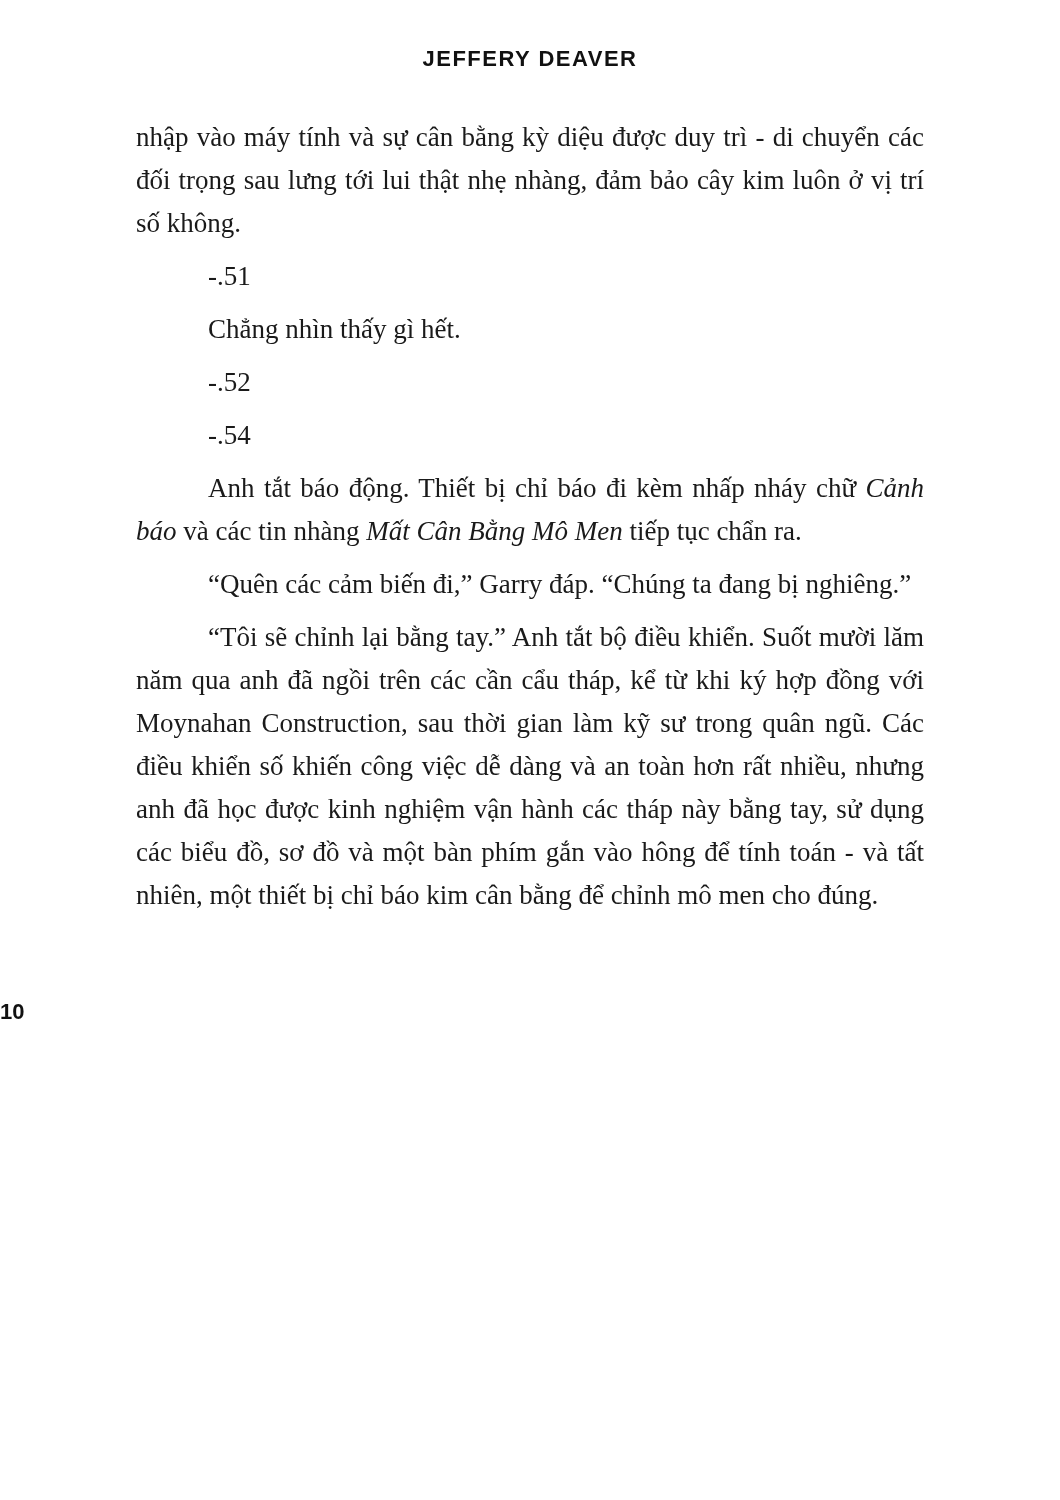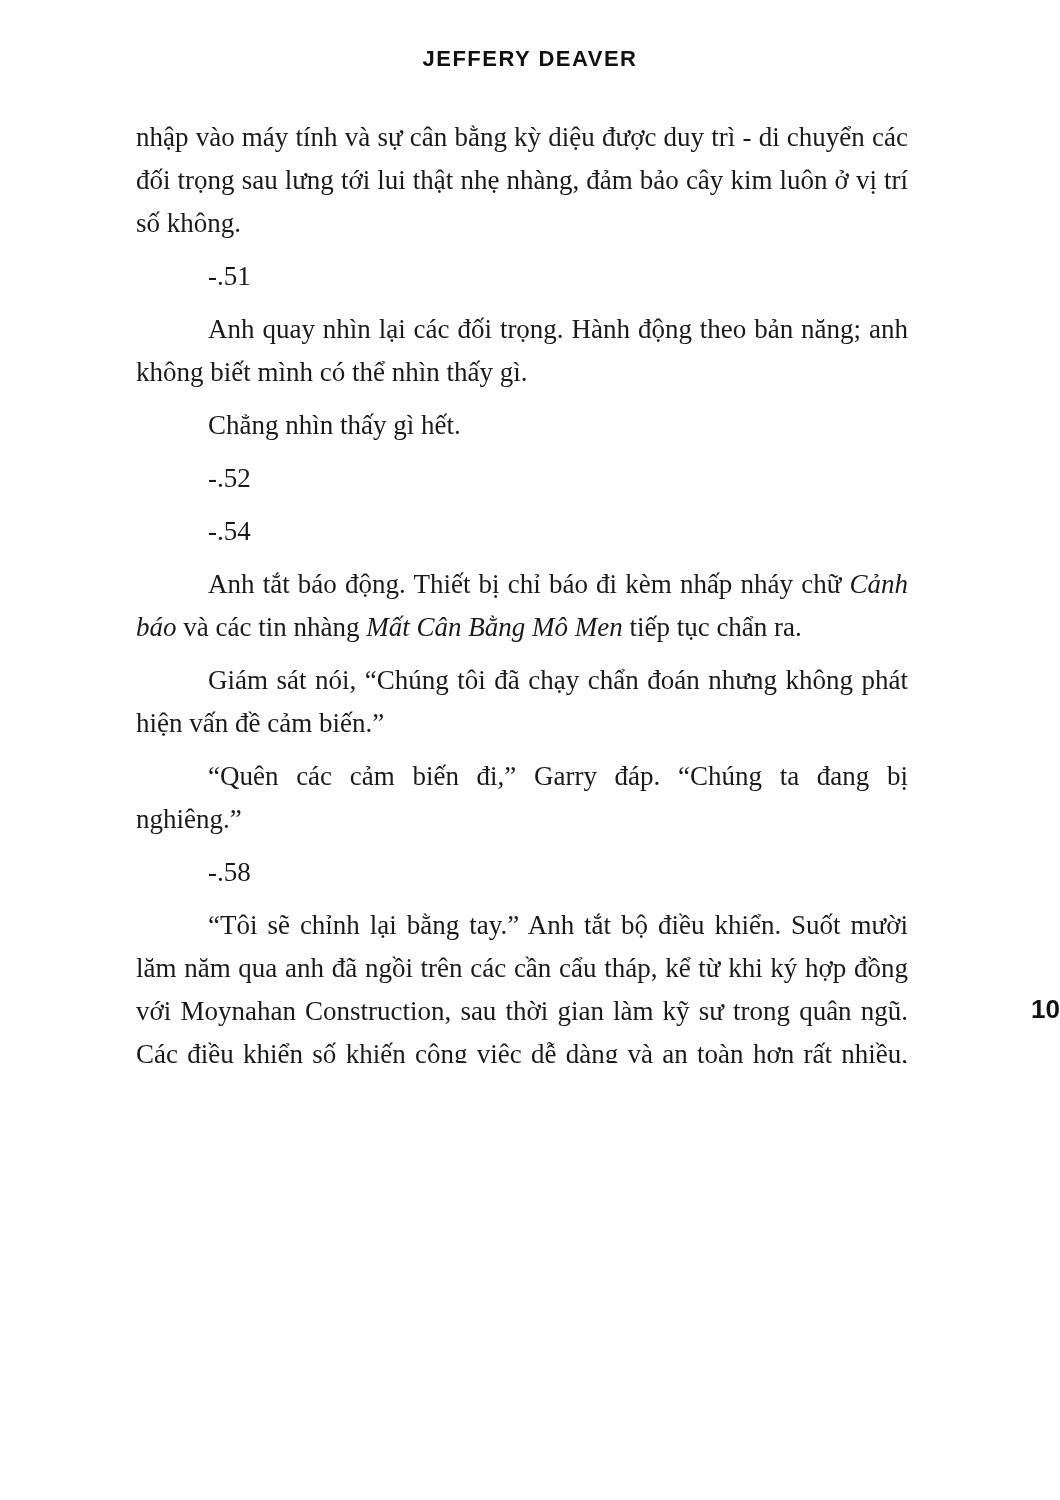--- a/index.html
+++ b/index.html
@@ -27,54 +27,51 @@
   }
   .page-body {
     margin: 44px auto 0 auto;
     width: 788px;
     font-size: 27px;
     line-height: 43px;
     text-align: justify;
     color: #1a1a1a;
   }
   .para {
-    margin: 0 16px 10px 0;
+    margin: 0 0 10px 0;
   }
   .para.indent {
     text-indent: 72px;
   }
   .para em {
     font-style: italic;
   }
   .page-number {
     position: absolute;
     bottom: 38px;
     left: 0;
     width: 100%;
-    text-align: right;
+    text-align: left;
     font-family: "Liberation Sans", sans-serif;
     font-weight: 700;
-    font-size: 26px;
+    font-size: 22px;
     color: #111111;
   }
 </style>
 </head>
 <body>
 
 <div class="page">
   <div class="running-header">JEFFERY DEAVER</div>
 
   <div class="page-body">
       <p class="para"><span>nhập vào máy tính và sự cân bằng kỳ diệu được duy trì - di chuyển các đối trọng sau lưng tới lui thật nhẹ nhàng, đảm bảo cây kim luôn ở vị trí số không.</span></p>
       <p class="para indent"><span>-.51</span></p>
-      <p class="para indent"><span>Anh quay nhìn lại các đối trọng. Hành động theo bản năng; anh không biết mình có thể nhìn thấy gì.</span></p>
       <p class="para indent"><span>Chẳng nhìn thấy gì hết.</span></p>
       <p class="para indent"><span>-.52</span></p>
       <p class="para indent"><span>-.54</span></p>
       <p class="para indent"><span>Anh tắt báo động. Thiết bị chỉ báo đi kèm nhấp nháy chữ </span><em>Cảnh báo</em><span> và các tin nhàng </span><em>Mất Cân Bằng Mô Men</em><span> tiếp tục chẩn ra.</span></p>
-      <p class="para indent"><span>Giám sát nói, “Chúng tôi đã chạy chẩn đoán nhưng không phát hiện vấn đề cảm biến.”</span></p>
       <p class="para indent"><span>“Quên các cảm biến đi,” Garry đáp. “Chúng ta đang bị nghiêng.”</span></p>
-      <p class="para indent"><span>-.58</span></p>
       <p class="para indent"><span>“Tôi sẽ chỉnh lại bằng tay.” Anh tắt bộ điều khiển. Suốt mười lăm năm qua anh đã ngồi trên các cần cẩu tháp, kể từ khi ký hợp đồng với Moynahan Construction, sau thời gian làm kỹ sư trong quân ngũ. Các điều khiển số khiến công việc dễ dàng và an toàn hơn rất nhiều, nhưng anh đã học được kinh nghiệm vận hành các tháp này bằng tay, sử dụng các biểu đồ, sơ đồ và một bàn phím gắn vào hông để tính toán - và tất nhiên, một thiết bị chỉ báo kim cân bằng để chỉnh mô men cho đúng.</span></p>
     </div>
 
   <div class="page-number">10</div>
 </div>
 
 </body></html>

